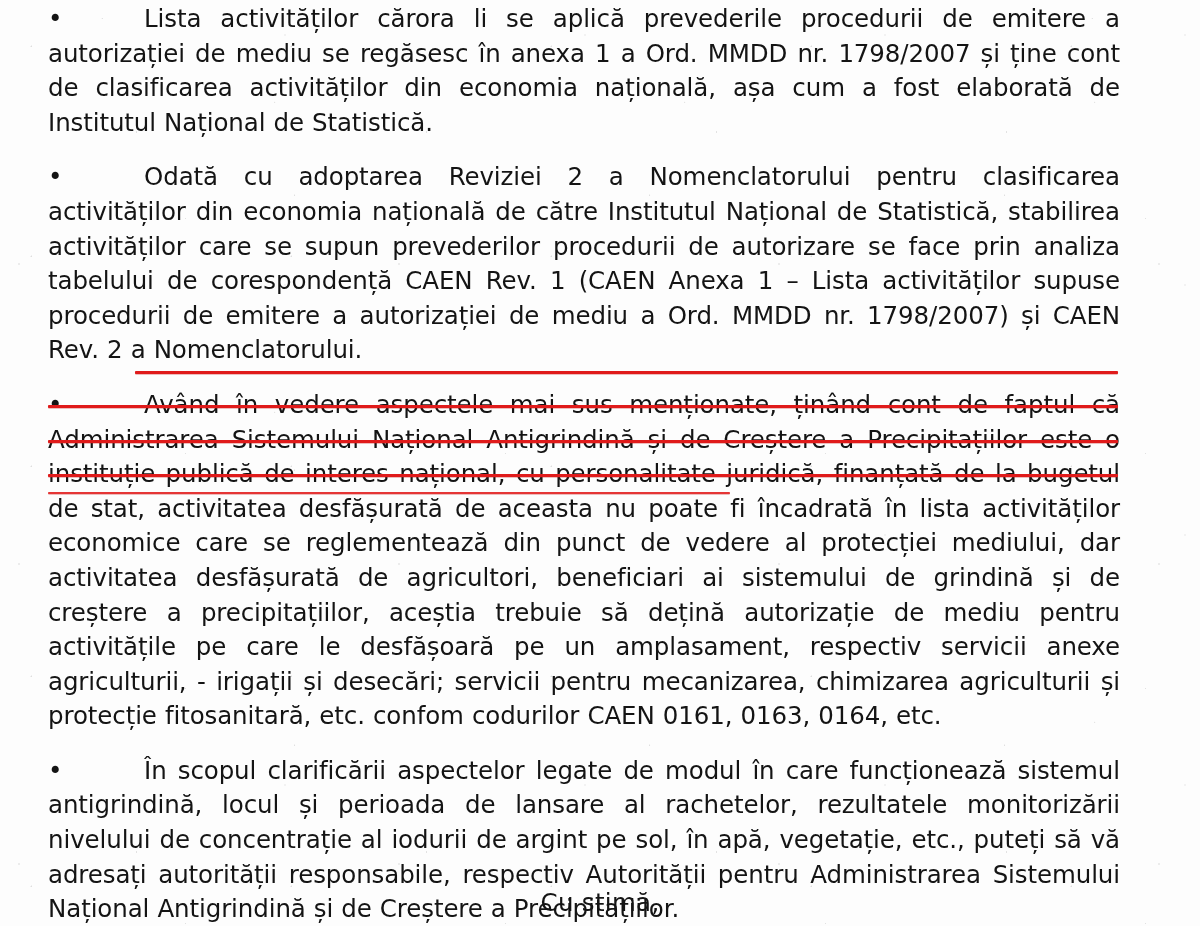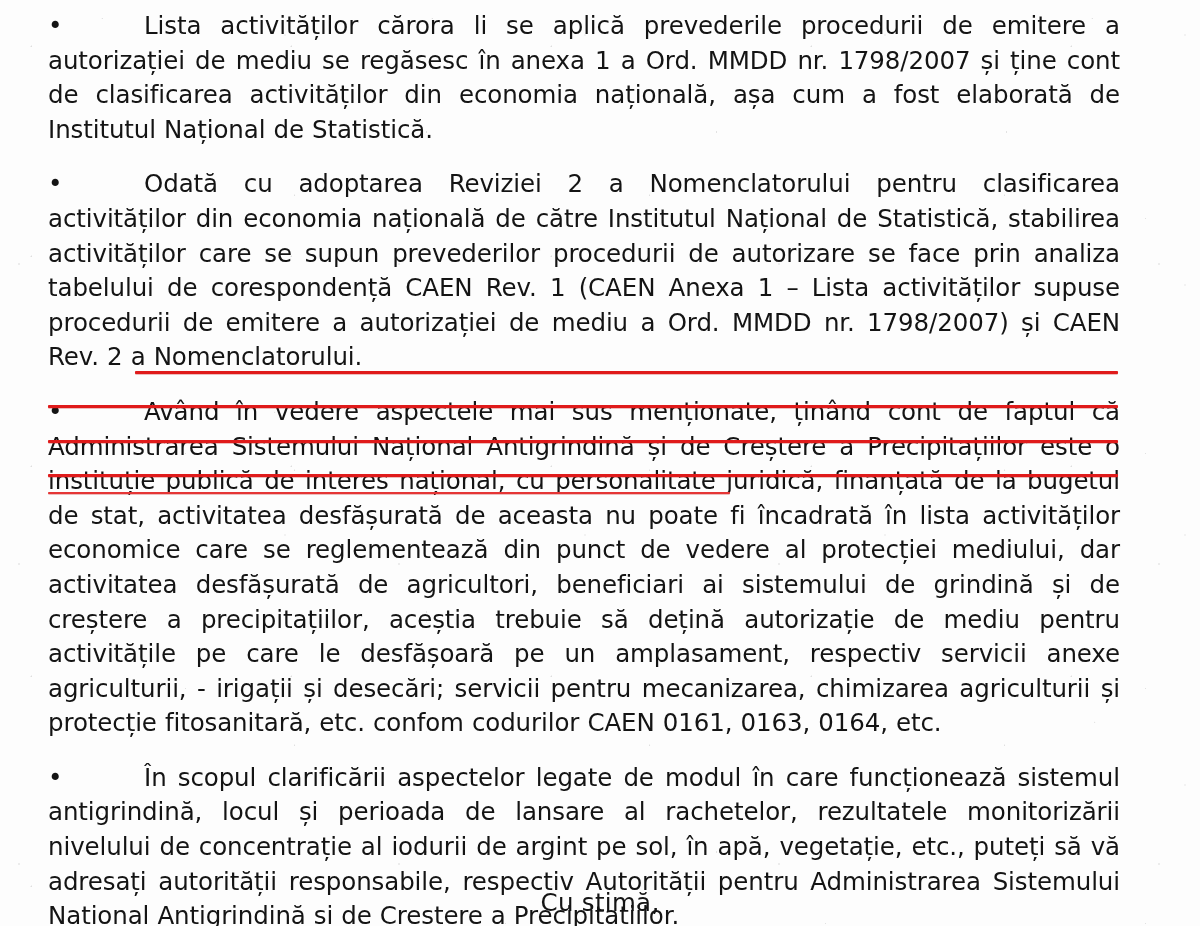--- a/index.html
+++ b/index.html
@@ -49,21 +49,21 @@
   p.para {
     margin: 0;
     font-size: 24.5px;
     line-height: 34.6px;
     text-align: justify;
     text-justify: inter-word;
     letter-spacing: -0.1px;
     word-spacing: 0.4px;
   }
 
-  p.para.first { padding-top: 9px; }
+  p.para.first { padding-top: 2px; }
 
   .gap { height: 20px; }
 
   .bullet-lead {
     display: inline-block;
     width: 96px;
     text-indent: 0;
   }
   .bullet-dot {
     display: inline-block;

